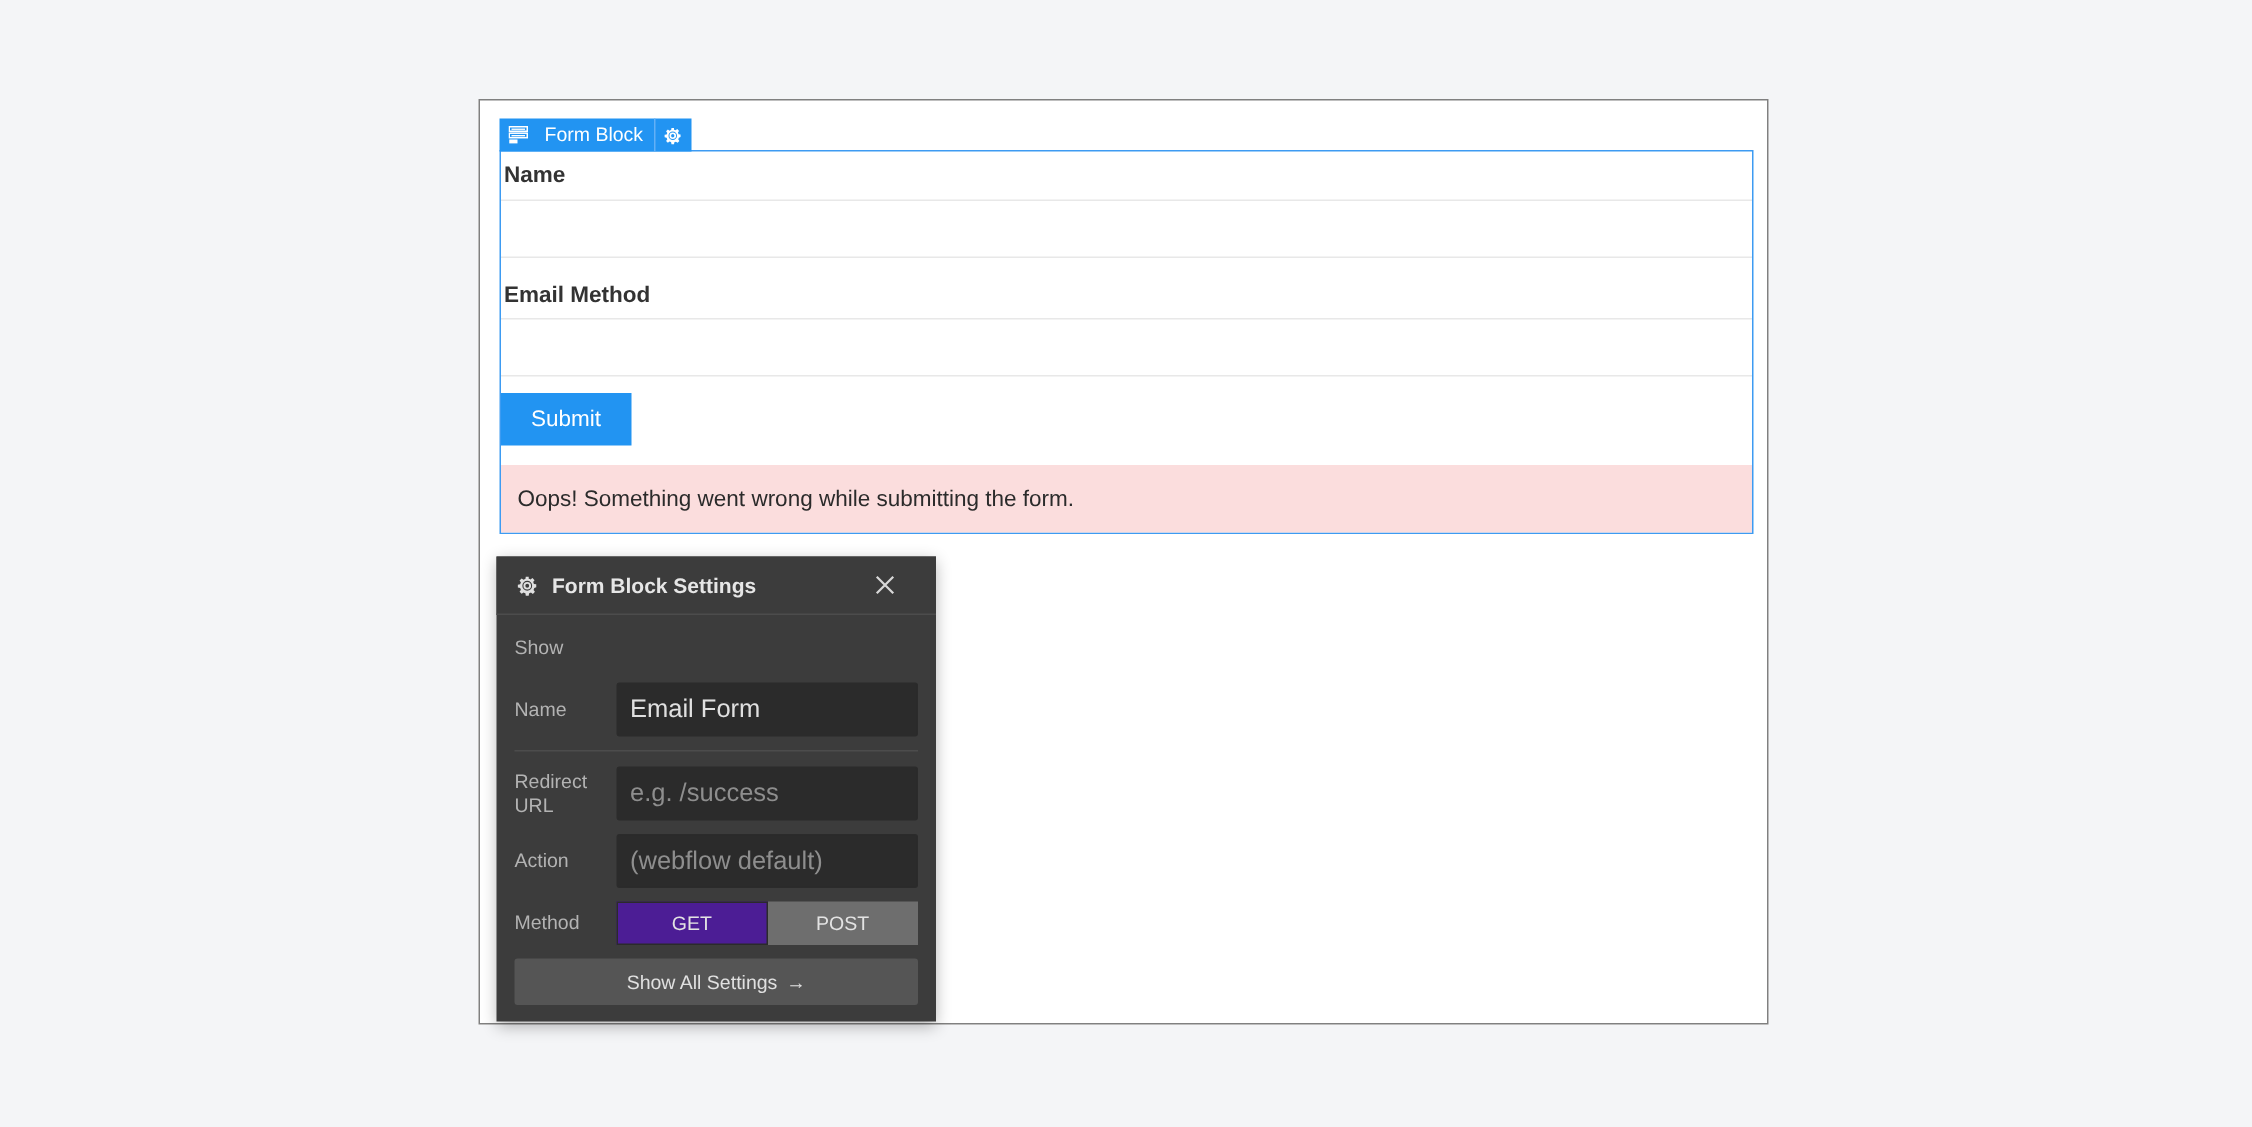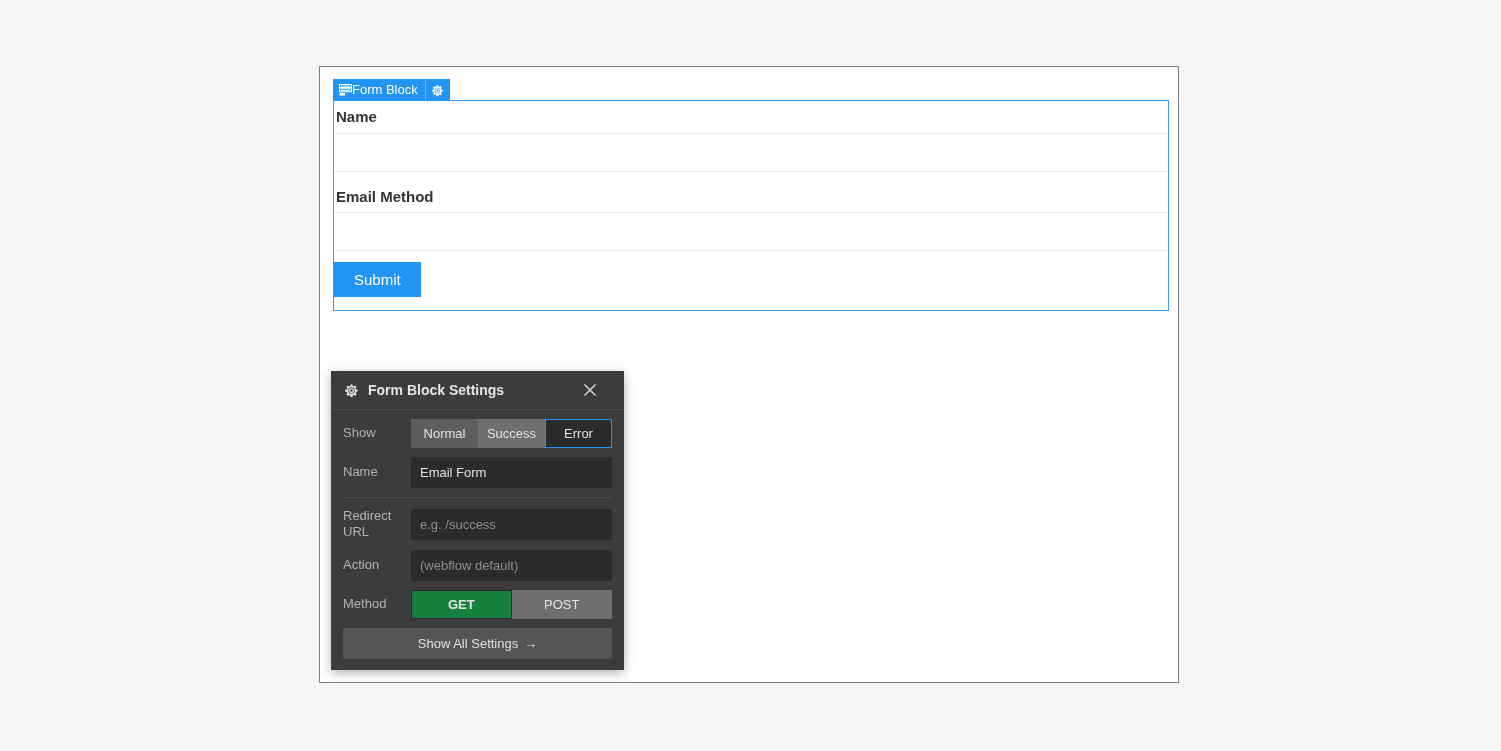--- a/index.html
+++ b/index.html
@@ -47,21 +47,21 @@
     align-items: stretch;
     background: #2294f2;
     color: #ffffff;
     font-size: 13px;
     line-height: 22px;
     white-space: nowrap;
   }
   .block-tab-main {
     display: flex;
     align-items: center;
-    gap: 0;
+    gap: 11px;
     padding: 0 7px 0 6px;
   }
   .block-tab-label { color: #ffffff; }
   .block-tab-gear {
     display: flex;
     align-items: center;
     justify-content: center;
     width: 24px;
     border-left: 1px solid #63b0f6;
   }
@@ -189,33 +189,32 @@
     box-sizing: border-box;
   }
   .seg.inactive-dark { background: #5e5e5e; }
   .seg.selected {
     background: #2b2b2b;
     border: 1px solid #2294f2;
     position: relative;
     z-index: 2;
   }
   .seg.selected-plain {
-    background: #15803d;
+    background: #4c1d95;
     border: 1px solid #2b2b2b;
-    font-weight: bold;
   }
 
   
   .panel-input {
     width: 100%;
     background: #2b2b2b;
     border: 1px solid #2b2b2b;
     border-radius: 2px;
     color: #e0e0e0;
-    font-size: 13px;
+    font-size: 17px;
     font-family: "Liberation Sans", sans-serif;
     padding: 7px 8px;
     box-sizing: border-box;
     outline: none;
   }
   .panel-input::placeholder { color: #8e8e8e; }
 
   .show-all-btn {
     display: block;
     width: 100%;
@@ -269,20 +268,21 @@
 
       <div class="gap-row"></div>
 
       <div class="field-label">Email Method</div>
       <div class="text-input"></div>
 
       <div class="submit-wrap">
         <button class="submit-btn">Submit</button>
       </div>
 
+      <div class="error-msg">Oops! Something went wrong while submitting the form.</div>
     </div>
   </div>
 </div>
 
 <div class="settings-panel">
 
   <div class="panel-header">
     <span>
       <svg class="gear-icon-svg" width="15" height="15" viewBox="0 0 20 20" aria-hidden="true">
         <path fill="#e0e0e0" d="M10 6.6a3.4 3.4 0 1 0 0 6.8 3.4 3.4 0 0 0 0-6.8zm0 5.1a1.7 1.7 0 1 1 0-3.4 1.7 1.7 0 0 1 0 3.4z"></path>
@@ -294,27 +294,20 @@
       <svg width="14" height="14" viewBox="0 0 14 14" aria-hidden="true">
         <path d="M1.5 1.5 L12.5 12.5 M12.5 1.5 L1.5 12.5" stroke="#d8d8d8" stroke-width="1.5" fill="none"></path>
       </svg>
     </span>
   </div>
 
   <div class="panel-body">
 
     <div class="row">
       <div class="row-label">Show</div>
-      <div class="row-control">
-        <div class="segmented">
-          <div class="seg inactive-dark">Normal</div>
-          <div class="seg">Success</div>
-          <div class="seg selected">Error</div>
-        </div>
-      </div>
     </div>
 
     <div class="row">
       <div class="row-label">Name</div>
       <div class="row-control">
         <input class="panel-input" type="text" value="Email Form" style="">
       </div>
     </div>
 
     <div class="divider"></div>

